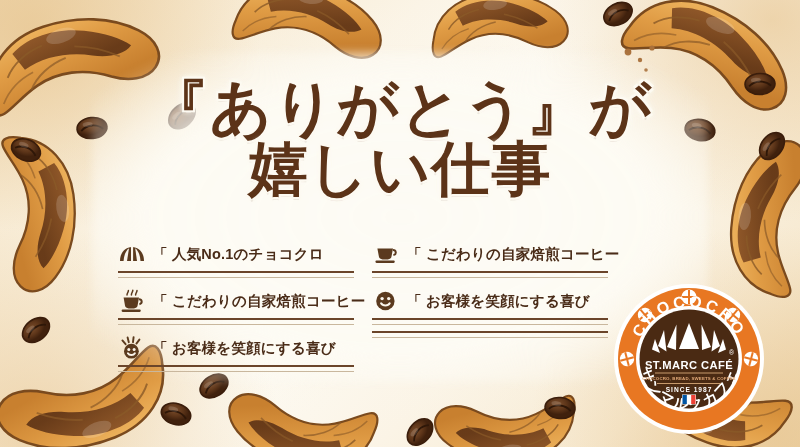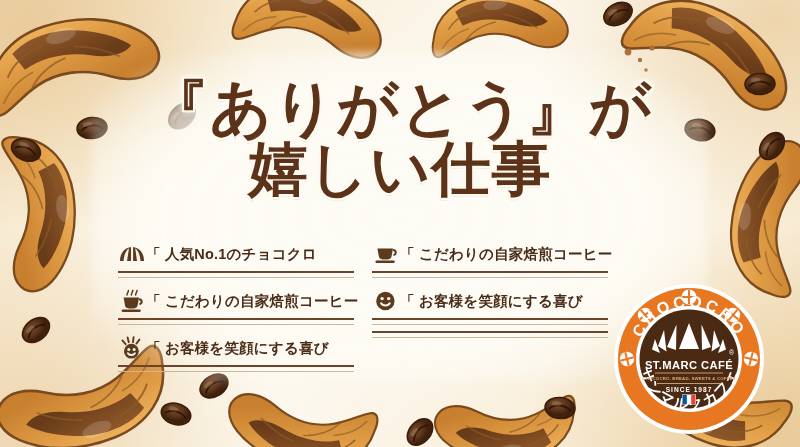--- a/index.html
+++ b/index.html
@@ -79,20 +79,21 @@
     width: 490px;
     display: flex;
     gap: 18px;
     z-index: 6;
   }
   .col { width: 236px; }
   .feature-row {
     display: flex;
     align-items: center;
     height: 34px;
+    gap: 7px;
   }
   .feat-icon {
     width: 28px;
     height: 26px;
     flex: 0 0 28px;
     display: flex;
     align-items: center;
     justify-content: center;
   }
   .feat-icon svg { display: block; }

